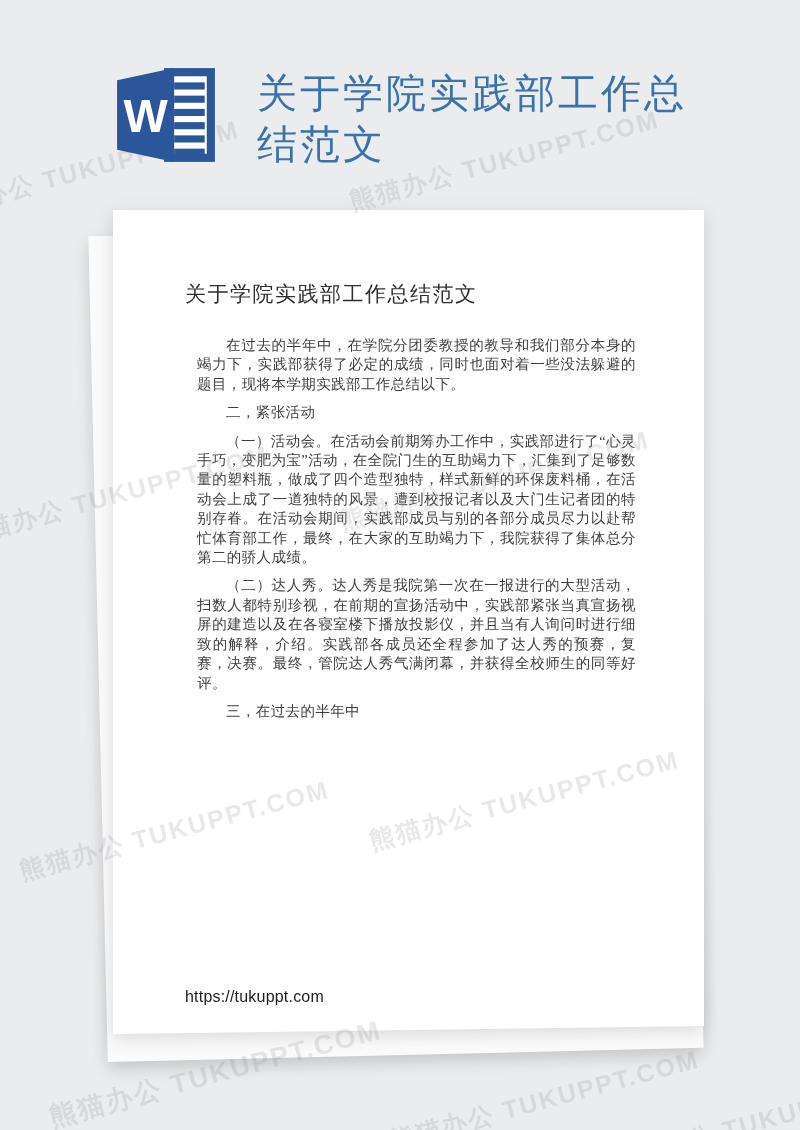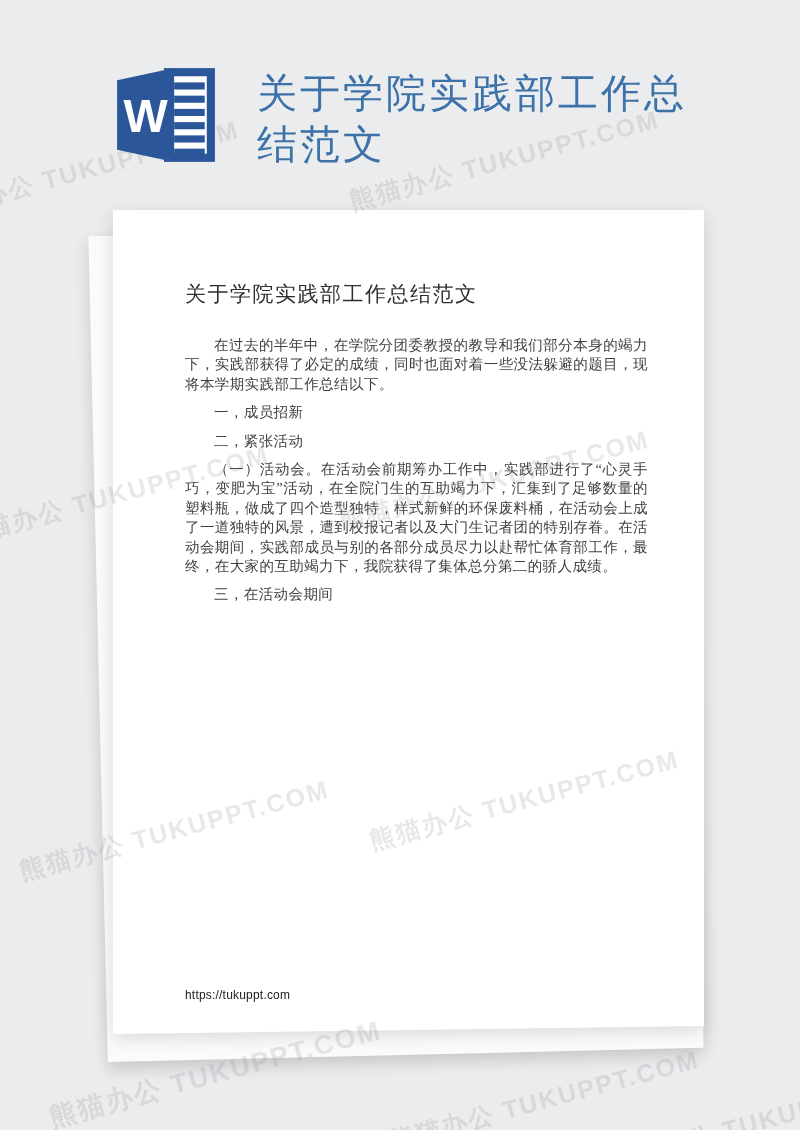--- a/index.html
+++ b/index.html
@@ -40,24 +40,24 @@
     position:absolute;left:72px;top:70px;margin:0;
     font-family:"Liberation Serif","DejaVu Serif",serif;
     font-size:21px;font-weight:400;letter-spacing:1.5px;color:#2e2e2e;
   }
   .doc-body{
     position:absolute;left:72px;top:117px;width:463px;
     font-family:"Liberation Serif","DejaVu Serif",serif;
     font-size:14.5px;line-height:19.4px;letter-spacing:0.4px;
     color:#3f3f3f;text-align:justify;
   }
-  .doc-body p{margin:9px 0;text-indent:2em;}
+  .doc-body p{margin:9px 12px;text-indent:2em;}
   .doc-footer-link{
     position:absolute;left:72px;top:778px;
-    font-size:12px;color:#222;letter-spacing:0.2px;text-decoration:none;
+    font-size:16px;color:#222;letter-spacing:0.2px;text-decoration:none;
   }
 
   
   .watermark-layer{position:absolute;inset:0;z-index:3;pointer-events:none;}
   .watermark{
     position:absolute;white-space:nowrap;
     transform:rotate(-15deg);transform-origin:0 50%;
     font-weight:bold;font-size:25px;letter-spacing:2px;
     color:rgba(138,138,148,0.20);
   }
@@ -97,22 +97,22 @@
     <div class="header-title">关于学院实践部工作总结范文</div>
   </div>
 
   <div class="sheet-back"></div>
 
   <div class="sheet-wrap">
     <div class="sheet-front">
       <h2 class="doc-title">关于学院实践部工作总结范文</h2>
       <div class="doc-body" id="doc-body">
           <p>在过去的半年中，在学院分团委教授的教导和我们部分本身的竭力下，实践部获得了必定的成绩，同时也面对着一些没法躲避的题目，现将本学期实践部工作总结以下。</p>
-          <p>一，成员招新</p>
           <p>二，紧张活动</p>
           <p>（一）活动会。在活动会前期筹办工作中，实践部进行了“心灵手巧，变肥为宝”活动，在全院门生的互助竭力下，汇集到了足够数量的塑料瓶，做成了四个造型独特，样式新鲜的环保废料桶，在活动会上成了一道独特的风景，遭到校报记者以及大门生记者团的特别存眷。在活动会期间，实践部成员与别的各部分成员尽力以赴帮忙体育部工作，最终，在大家的互助竭力下，我院获得了集体总分第二的骄人成绩。</p>
-          <p>三，在活动会期间</p>
+          <p>（二）达人秀。达人秀是我院第一次在一报进行的大型活动，扫数人都特别珍视，在前期的宣扬活动中，实践部紧张当真宣扬视屏的建造以及在各寝室楼下播放投影仪，并且当有人询问时进行细致的解释，介绍。实践部各成员还全程参加了达人秀的预赛，复赛，决赛。最终，管院达人秀气满闭幕，并获得全校师生的同等好评。</p>
+          <p>三，在过去的半年中</p>
         </div>
       <a class="doc-footer-link">https://tukuppt.com</a>
     </div>
   </div>
 
 </div>
 
 </body></html>

